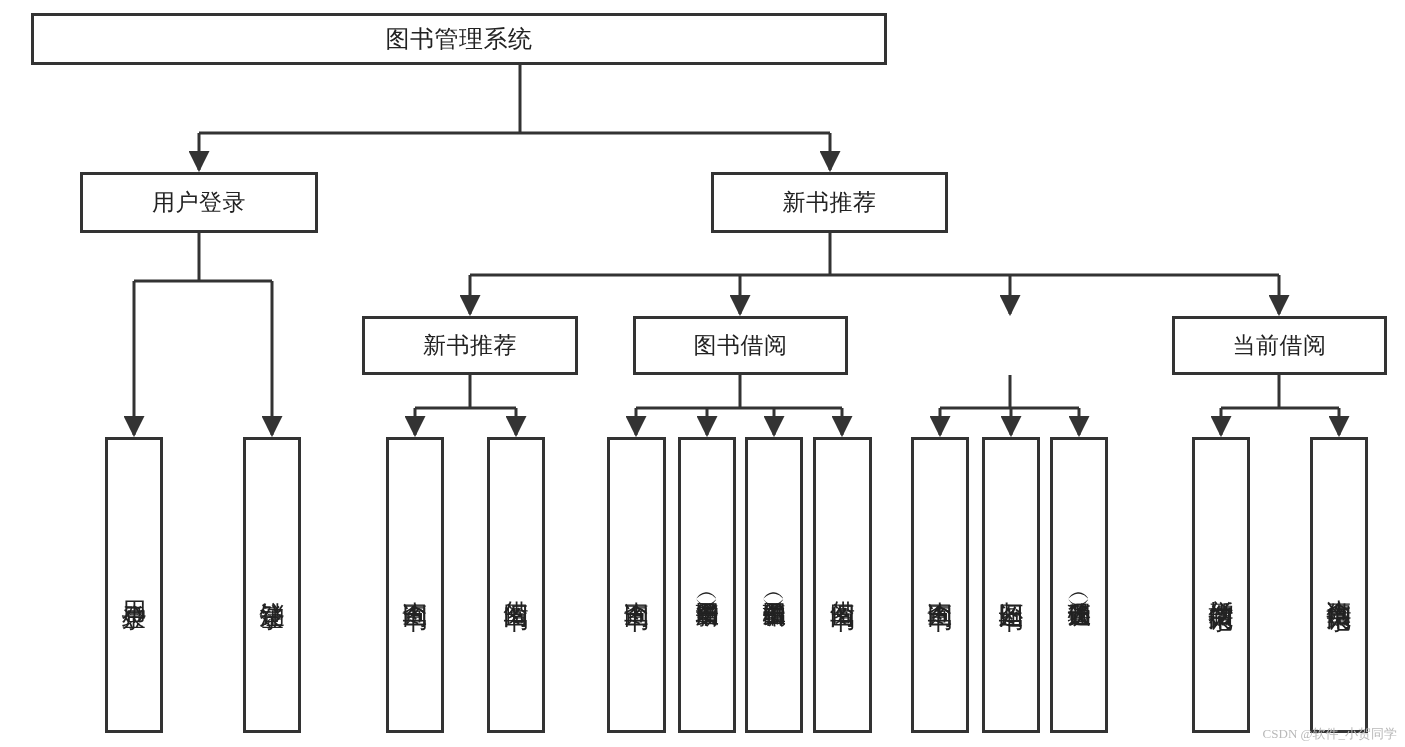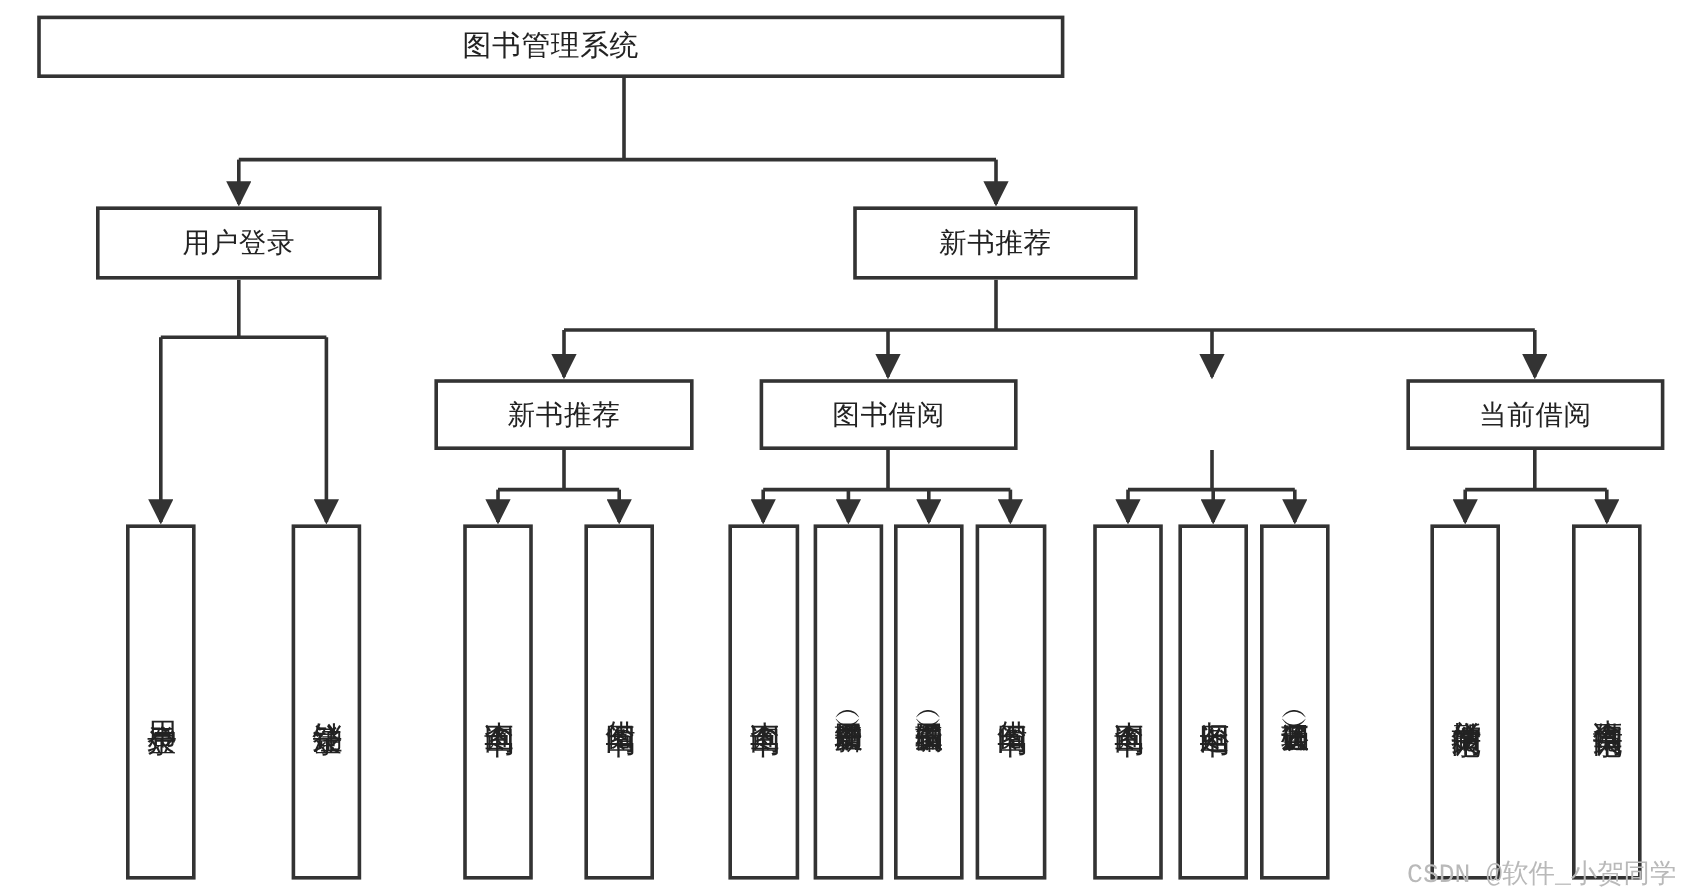--- a/index.html
+++ b/index.html
@@ -67,25 +67,25 @@
   }
   .node.vert.small .node-label {
     font-size: 23px;
     letter-spacing: 0px;
     line-height: 1.02;
   }
   #watermark {
     position: absolute;
     right: 8px;
     bottom: 4px;
-    font-size: 22px;
+    font-size: 13px;
     color: #b9b9b9;
     z-index: 5;
     white-space: nowrap;
-    font-family: Liberation Mono, monospace;
+    font-family: Liberation Serif, serif;
   }
 </style>
 </head>
 <body>
 
 <div id="diagram-root">
 
   <svg id="edge-layer" viewBox="0 0 1405 747" width="1405" height="747" xmlns="http://www.w3.org/2000/svg">
     <defs>
       <marker id="arrow" viewBox="0 0 10 10" refX="9" refY="5" markerWidth="7" markerHeight="7" orient="auto-start-reverse">

